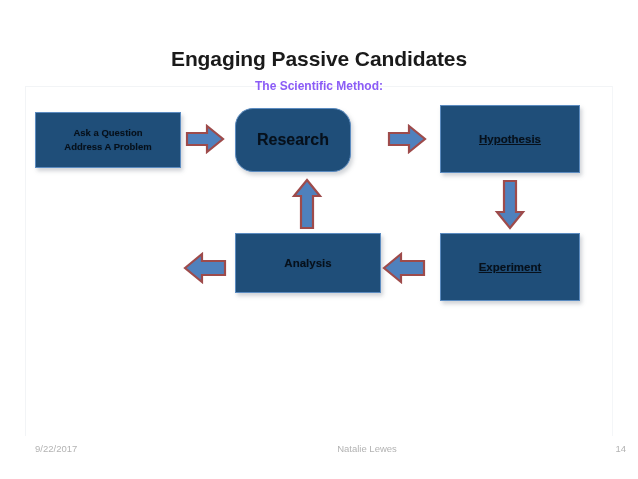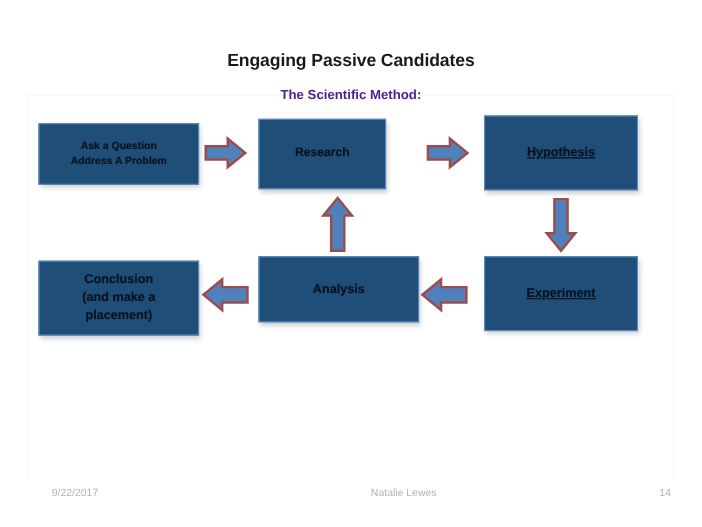--- a/index.html
+++ b/index.html
@@ -43,33 +43,33 @@
     width: 1px; height: 350px;
     background: #f4f6f8;
   }
 
   
   .title {
     position: absolute;
     left: 0; top: 47px;
     width: 638px;
     text-align: center;
-    font-size: 16px;
+    font-size: 21px;
     font-weight: bold;
     color: #1a1a1a;
     letter-spacing: -0.1px;
   }
   .subtitle {
     position: absolute;
     left: 0; top: 79px;
     width: 638px;
     text-align: center;
     font-size: 12px;
     font-weight: bold;
-    color: #4c1d95;
+    color: #8b5cf6;
   }
 
   
   .box {
     position: absolute;
     background: #1f4e79;
     border: 1px solid #5b8bc0;
     box-shadow: 2px 3px 4px rgba(120,130,140,0.35);
     display: flex;
     align-items: center;
@@ -84,21 +84,21 @@
   .box .box-label {
     display: block;
     width: 100%;
     padding: 0 4px;
     white-space: pre-line;
     color: #06101b;
     text-shadow: 0 0 1px rgba(0,0,0,0.25);
   }
 
   #box-ask    { left: 35px;  top: 112px; width: 146px; height: 56px; font-size: 9.5px; }
-  #box-research { left: 235px; top: 108px; width: 116px; height: 64px; font-size: 11px; }
+  #box-research { left: 235px; top: 108px; width: 116px; height: 64px; font-size: 16px; border-radius: 18px; }
   #box-hypothesis { left: 440px; top: 105px; width: 140px; height: 68px; font-size: 11.5px; text-decoration: underline; }
 
   #box-conclusion { left: 35px;  top: 237px; width: 146px; height: 68px; font-size: 11.5px; }
   #box-analysis   { left: 235px; top: 233px; width: 146px; height: 60px; font-size: 11.5px; }
   #box-experiment { left: 440px; top: 233px; width: 140px; height: 68px; font-size: 11.5px; text-decoration: underline; }
 
   
   .arrow {
     position: absolute;
   }
@@ -121,32 +121,32 @@
   .footer {
     position: absolute;
     left: 0; top: 443px;
     width: 638px;
     height: 20px;
     font-size: 9.5px;
     color: #b3b3b3;
   }
   .footer-date {
     position: absolute;
-    left: 35px; top: 0; margin-left: 12px;
+    left: 35px; top: 0;
   }
   .footer-author {
     position: absolute;
     left: 0; top: 0;
     width: 638px;
     text-align: center;
     padding-left: 48px;
   }
   .footer-page {
     position: absolute;
-    right: 28px; top: 0;
+    right: 12px; top: 0;
   }
 </style>
 </head>
 <body>
 
 <div class="slide">
 
   <div class="frame-line-left"></div>
   <div class="frame-line-top"></div>
   <div class="frame-line-right"></div>
@@ -185,25 +185,20 @@
       <polygon class="shaft" points="9,1 21,1 21,32 28,32 15,48 2,32 9,32"></polygon>
     </svg>
   </div>
 
   <div class="arrow" id="arrow-analysis-research">
     <svg width="30" height="52" viewBox="0 0 30 52" aria-hidden="true">
       <polygon class="shaft" points="15,2 28,18 21,18 21,50 9,50 9,18 2,18"></polygon>
     </svg>
   </div>
 
-  <div class="box" id="box-conclusion">
-    <span class="box-label">Conclusion
-(and make a
-placement)</span>
-  </div>
 
   <div class="arrow" id="arrow-analysis-concl">
     <svg width="42" height="32" viewBox="0 0 42 32" aria-hidden="true">
       <polygon class="shaft" points="1,16 18,2 18,9 41,9 41,23 18,23 18,30"></polygon>
     </svg>
   </div>
 
   <div class="box" id="box-analysis">
     <span class="box-label">Analysis</span>
   </div>

